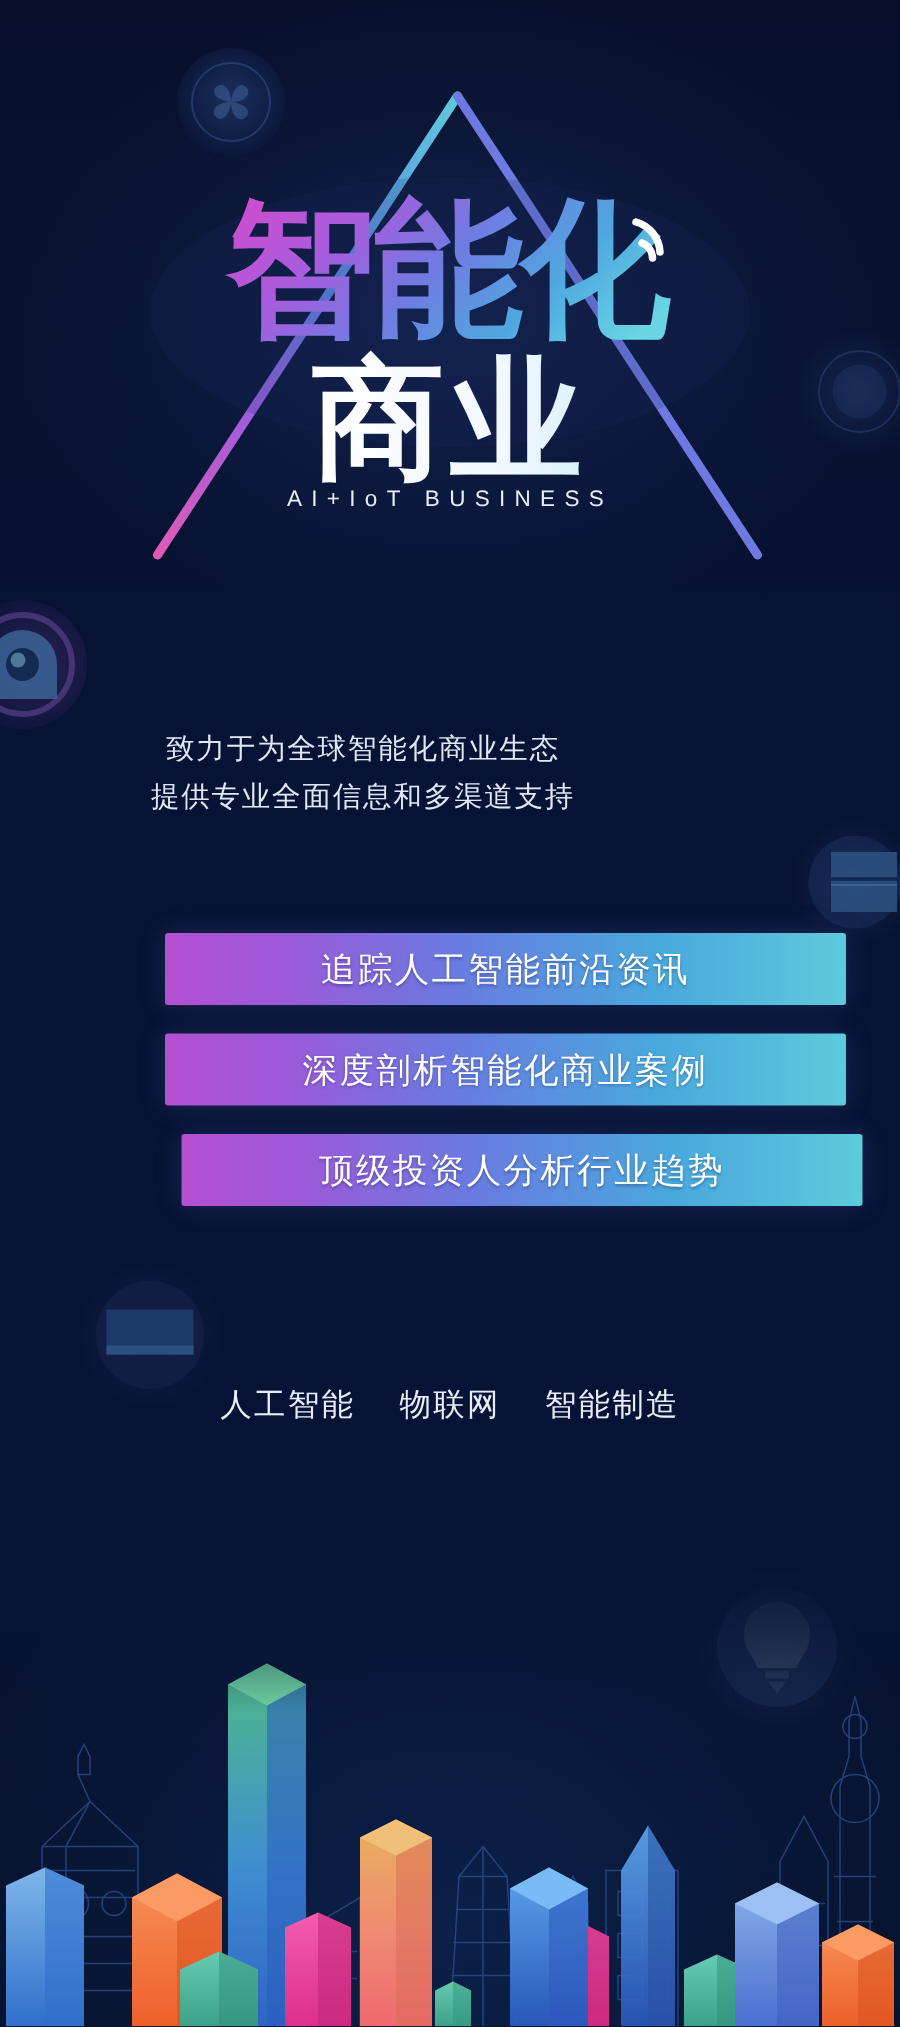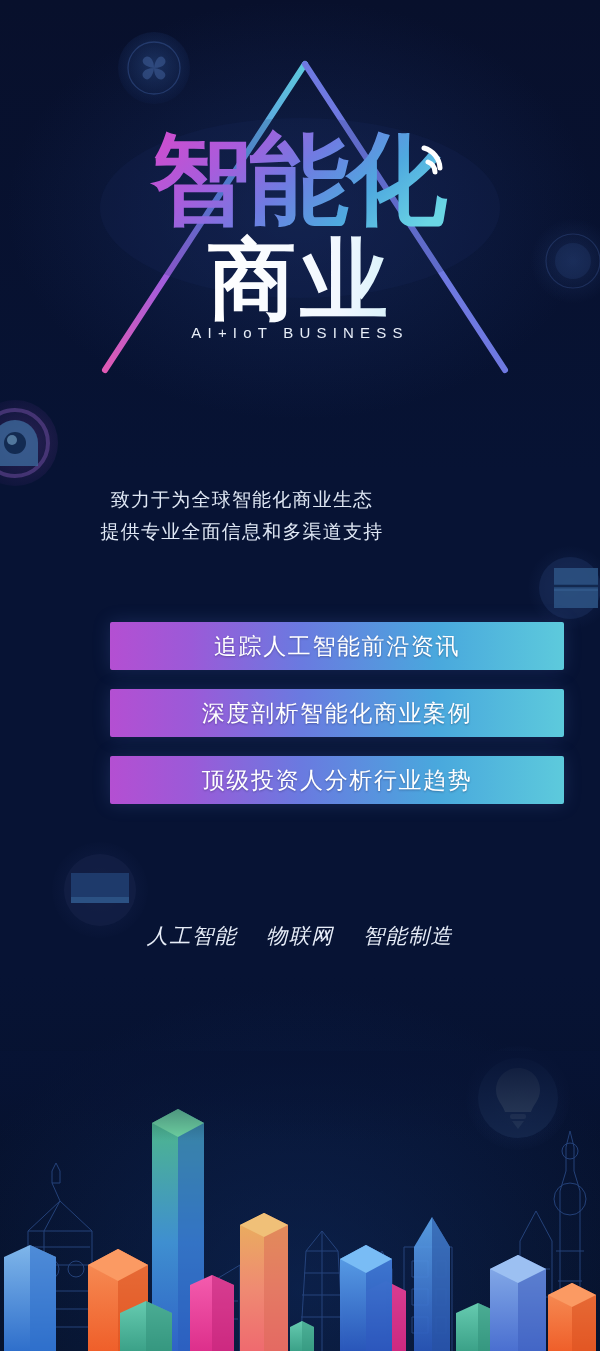--- a/index.html
+++ b/index.html
@@ -68,32 +68,32 @@
 
   
   #pills { position:absolute; left:110px; top:622px; width:380px; }
   .pill {
     position:relative; height:48px; width:454px; margin-bottom:19px;
     background:linear-gradient(90deg,#b44fd2 0%,#9b5ad8 18%,#6a7ae0 42%,#49a8dd 72%,#5dcadc 100%);
     display:flex; align-items:center; justify-content:center;
     border-radius:2px;
     box-shadow:0 0 18px rgba(90,120,210,.22);
   }
-  .pill:last-child { margin-bottom:0; }
+  .pill:last-child { margin-bottom:0;margin-left:11px; }
   .pill-label {
     color:#ffffff; font-size:23px; font-weight:500; letter-spacing:1.6px;
     text-shadow:0 1px 2px rgba(20,20,60,.35);
   }
 
   
   #tags {
     position:absolute; left:0; top:922px; width:600px; text-align:center;
     color:#e7edf8; font-size:21px; letter-spacing:1.5px;
   }
-  #tags .tag { margin:0 11px;font-style:italic; }
+  #tags .tag { margin:0 11px; }
 
   
   #city { position:absolute; left:0; bottom:0; width:600px; height:300px; }
   #city svg { display:block; width:600px; height:300px; }
 </style>
 </head>
 <body>
 
 <div id="poster">
 

